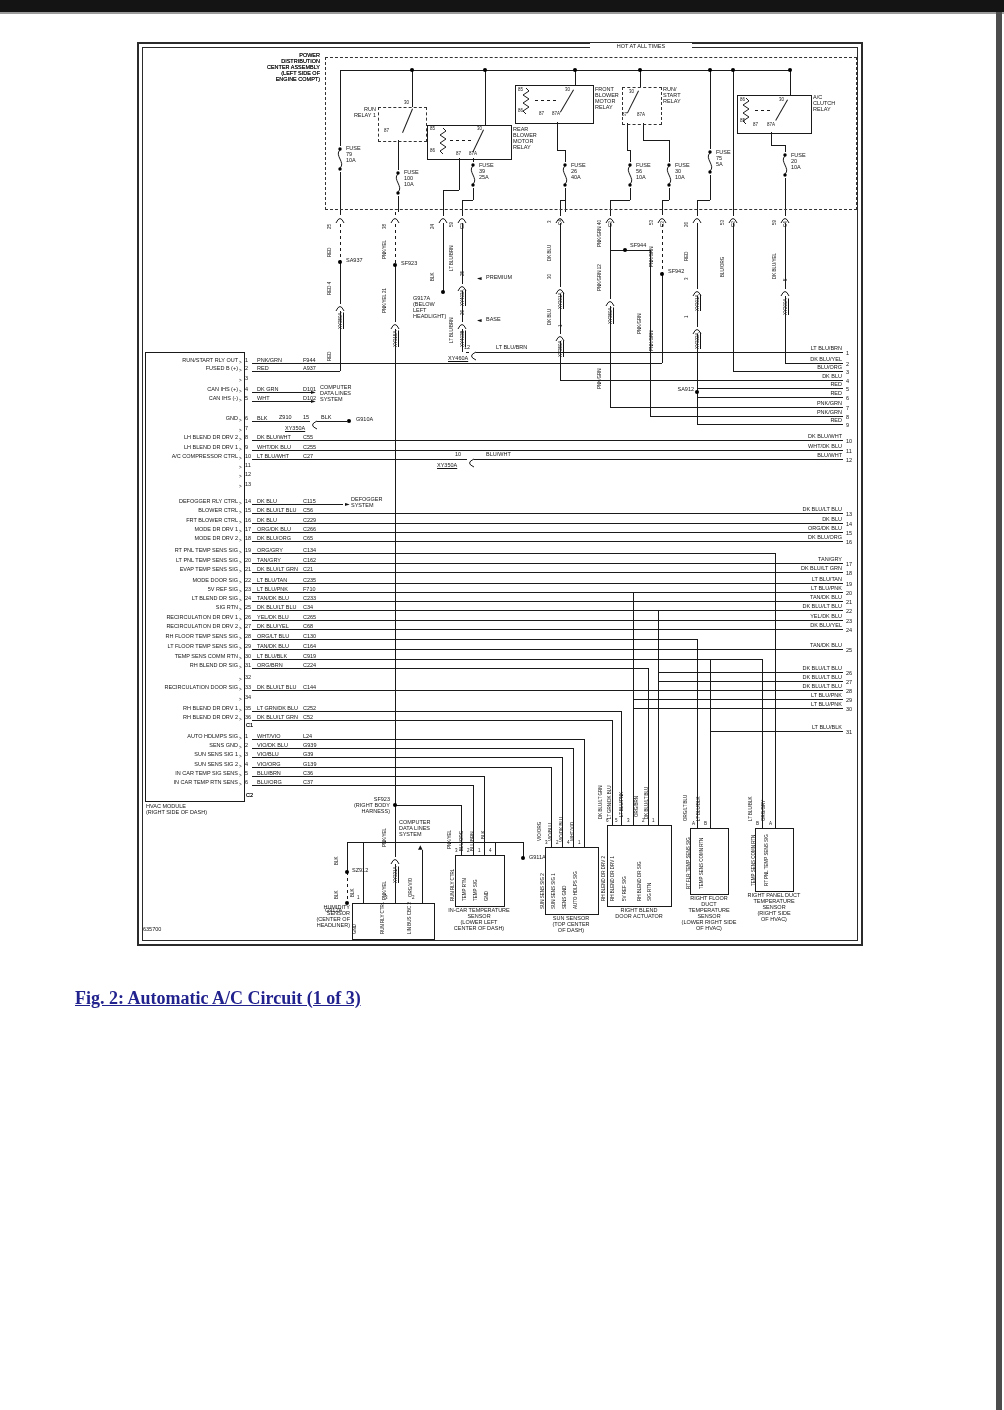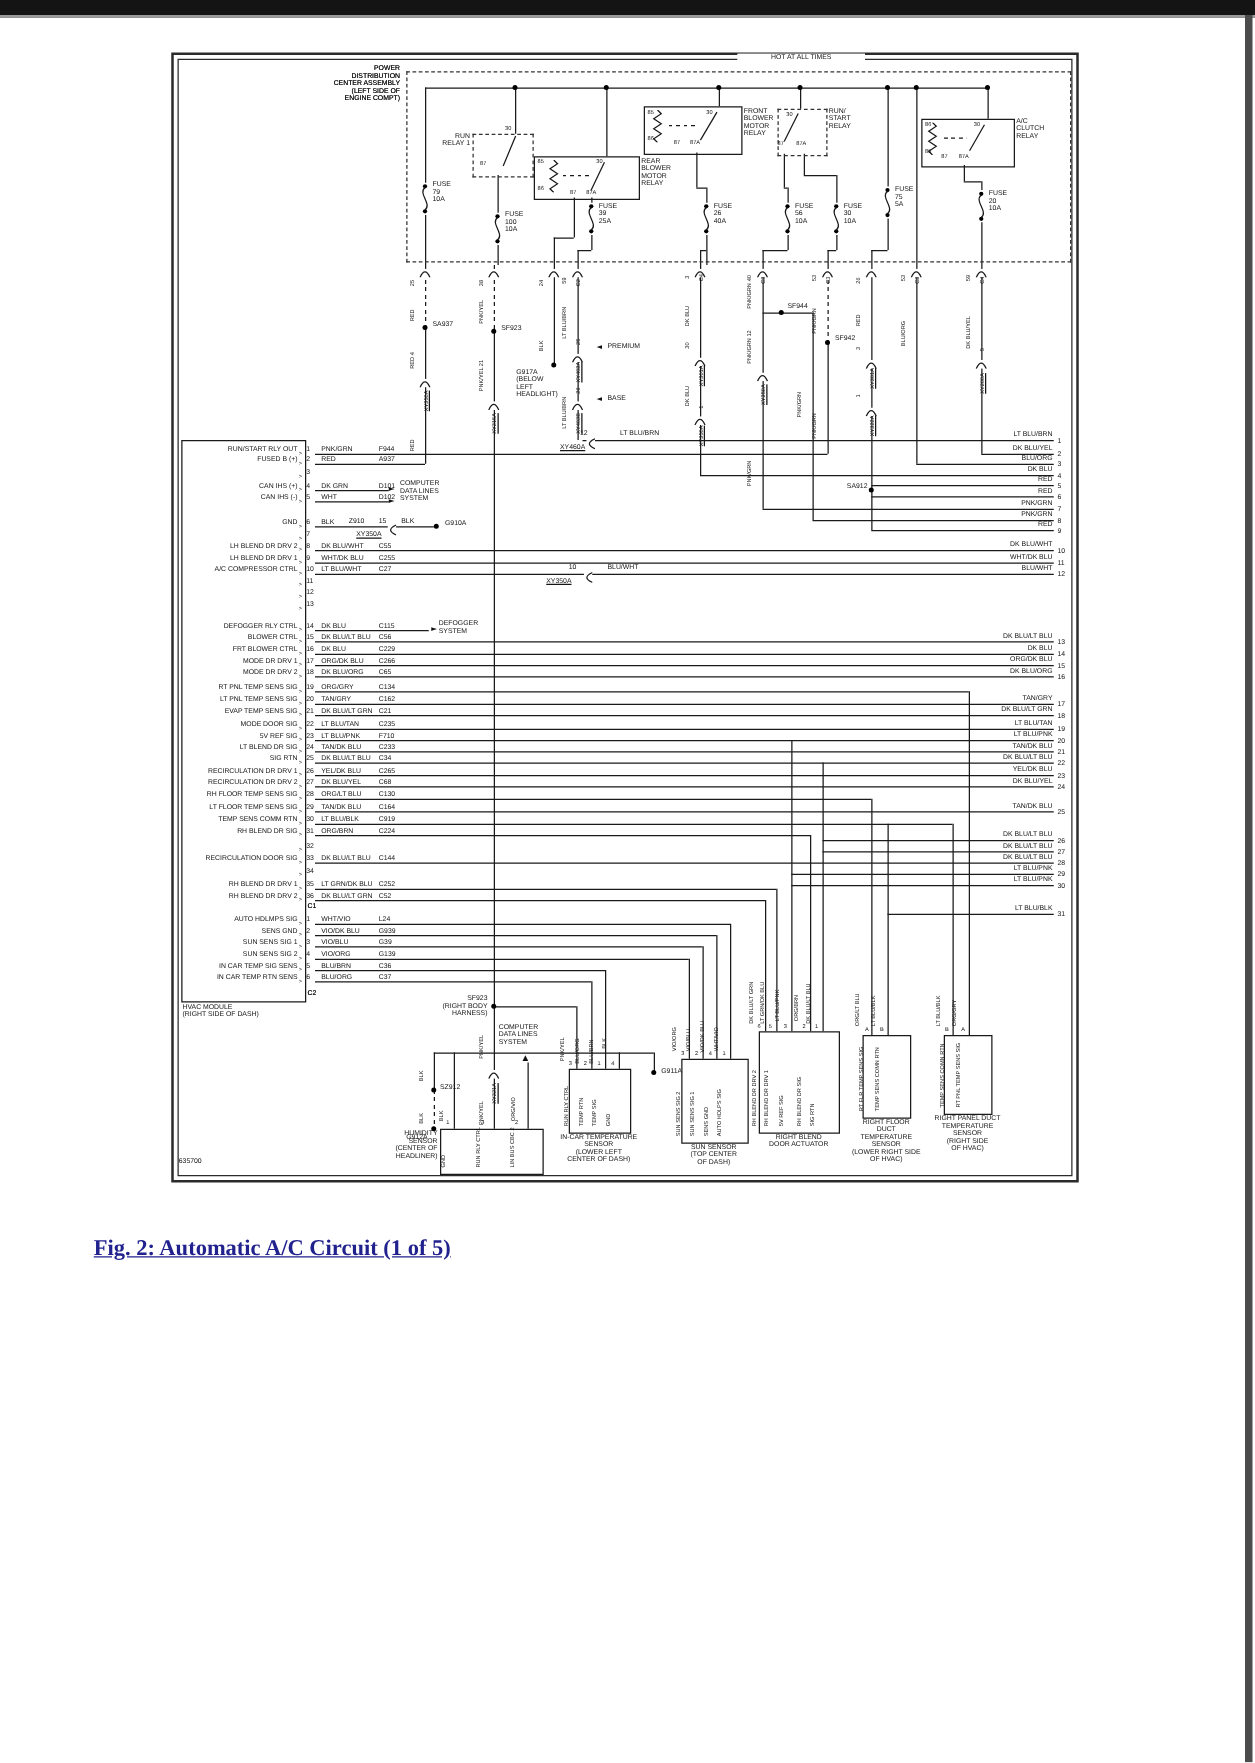--- a/index.html
+++ b/index.html
@@ -856,14 +856,14 @@
       <div class="t s v" style="left: 756px; top: 881px;">TEMP SENS COMN RTN</div>
       <div class="t s v" style="left: 769px; top: 881px;">RT PNL TEMP SENS SIG</div>
       <div class="t s" style="left: 756px; top: 821px;">B</div>
       <div class="t s" style="left: 769px; top: 821px;">A</div>
       <div class="t" style="left: 734px; top: 892px; width: 80px; text-align: center;">RIGHT PANEL DUCT
 TEMPERATURE
 SENSOR
 (RIGHT SIDE
 OF HVAC)</div>
     </div>
-  <a class="caption">Fig. 2: Automatic A/C Circuit (1 of 5)</a>
+  <a class="caption">Fig. 2: Automatic A/C Circuit (1 of 3)</a>
 </div>
 
 </body></html>

